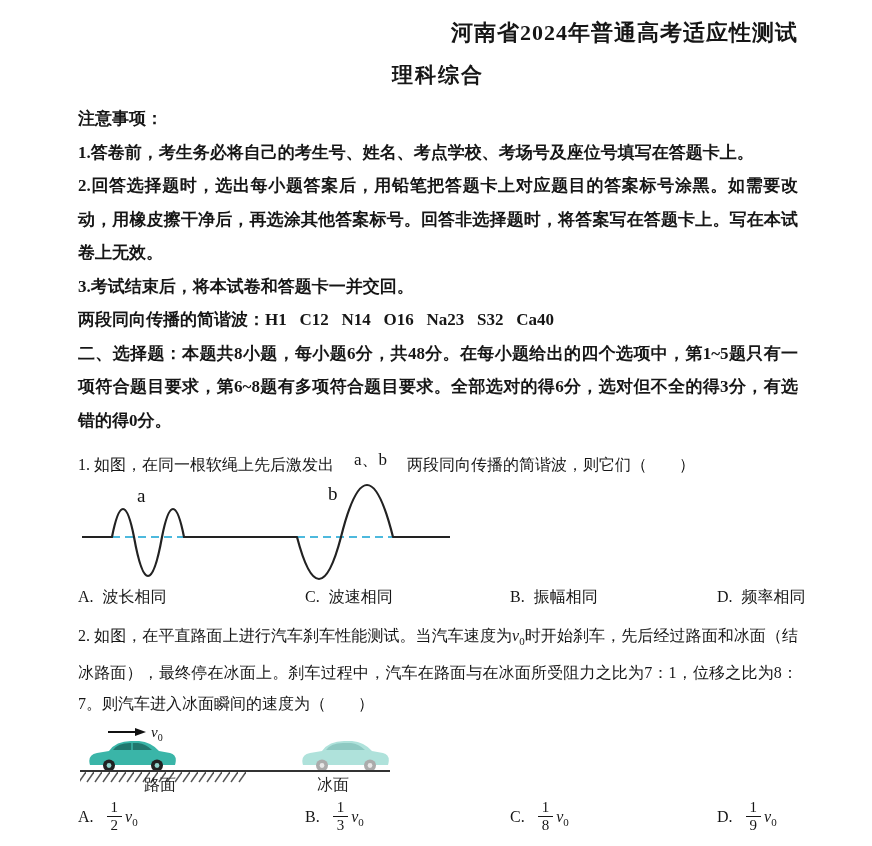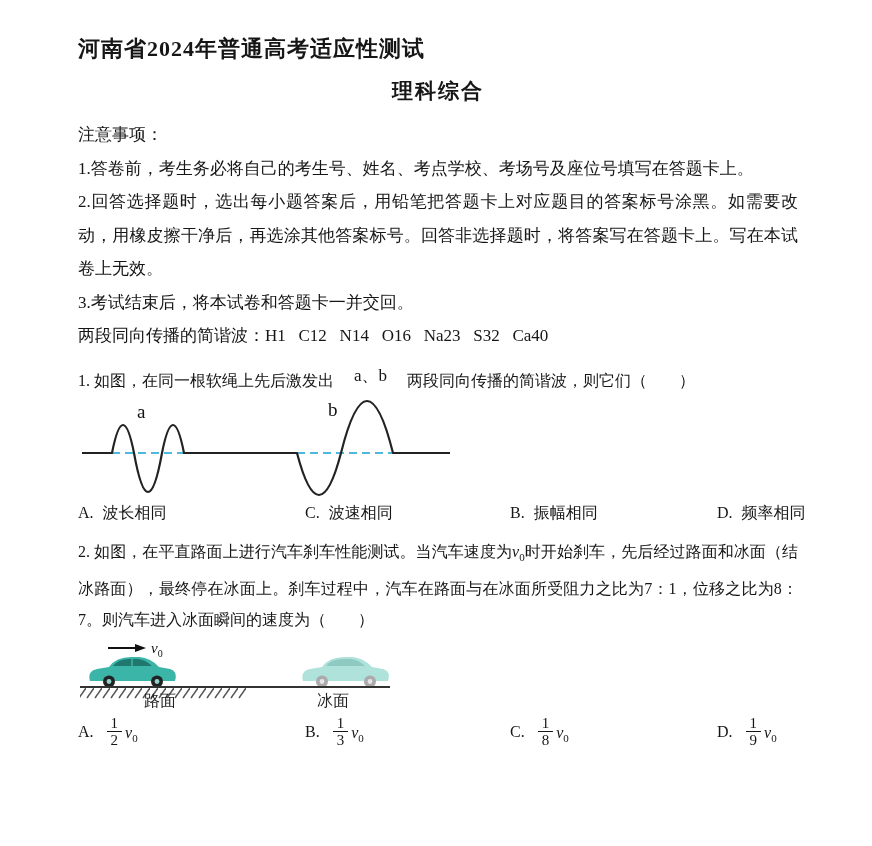--- a/index.html
+++ b/index.html
@@ -2,25 +2,25 @@
 <html><head>
 <meta charset="utf-8">
 <style>
   html,body { margin:0; padding:0; background:#ffffff; }
   .page {
     position:relative; width:872px; height:846px; box-sizing:border-box;
     margin:0 auto; background:#fff; color:#161616; overflow:hidden;
     padding:14px 74px 0 78px;
     font-family:"Liberation Serif","DejaVu Serif",serif;
   }
-  .title   { margin:20px 0 0; text-align:left; font-size:22px; font-weight:700; letter-spacing:1px; }
+  .title   { margin:4px 0 0; text-align:right; font-size:22px; font-weight:700; letter-spacing:1px; }
   .subtitle{ margin:13px 0 0; text-align:center; font-size:21px; font-weight:700; letter-spacing:2px; }
 
   .notice { margin-top:13px; }
-  .notice p { margin:0; font-weight:400; font-size:17px; line-height:33.5px; }
+  .notice p { margin:0; font-weight:700; font-size:17px; line-height:33.5px; }
   .just { text-align:justify; }
   .pre  { white-space:pre-wrap; }
 
   .question { margin-top:12px; }
   .qtext { margin:0; font-size:16px; line-height:31px; font-weight:400; text-align:justify; }
   .raised { display:inline-block; transform:translateY(-5px); font-size:17px; margin:0 20px; }
   sub { font-size:11px; }
   .ital { font-style:italic; }
 
   .opts {
@@ -51,20 +51,21 @@
 
   <h1 class="title">河南省2024年普通高考适应性测试</h1>
   <h2 class="subtitle">理科综合</h2>
 
   <div class="notice">
     <p>注意事项：</p>
     <p class="just">1.答卷前，考生务必将自己的考生号、姓名、考点学校、考场号及座位号填写在答题卡上。</p>
     <p class="just">2.回答选择题时，选出每小题答案后，用铅笔把答题卡上对应题目的答案标号涂黑。如需要改动，用橡皮擦干净后，再选涂其他答案标号。回答非选择题时，将答案写在答题卡上。写在本试卷上无效。</p>
     <p class="just">3.考试结束后，将本试卷和答题卡一并交回。</p>
     <p class="pre"><span>两段同向传播的简谐波：</span><span>H1   C12   N14   O16   Na23   S32   Ca40</span></p>
+    <p class="just">二、选择题：本题共8小题，每小题6分，共48分。在每小题给出的四个选项中，第1~5题只有一项符合题目要求，第6~8题有多项符合题目要求。全部选对的得6分，选对但不全的得3分，有选错的得0分。</p>
   </div>
 
   <div class="question">
     <p class="qtext"><span>1. </span><span>如图，在同一根软绳上先后激发出</span><span class="raised">a、b</span><span>两段同向传播的简谐波，则它们（　　）</span></p>
 
     <svg class="wave-svg" width="368" height="100" viewBox="0 0 368 100">
       <line class="dash" x1="30" y1="55" x2="102" y2="55" stroke="#4db9dd"></line>
       <line class="dash" x1="215" y1="55" x2="311" y2="55" stroke="#4db9dd"></line>
       <path class="wave" d="M0 55 L30 55 q11 -56 22 0 q14 78 28 0 q11 -56 22 0 L215 55 q22 84 44 0 q26 -104 52 0 L368 55"></path>
       <text class="wave-label" x="55" y="20">a</text>

